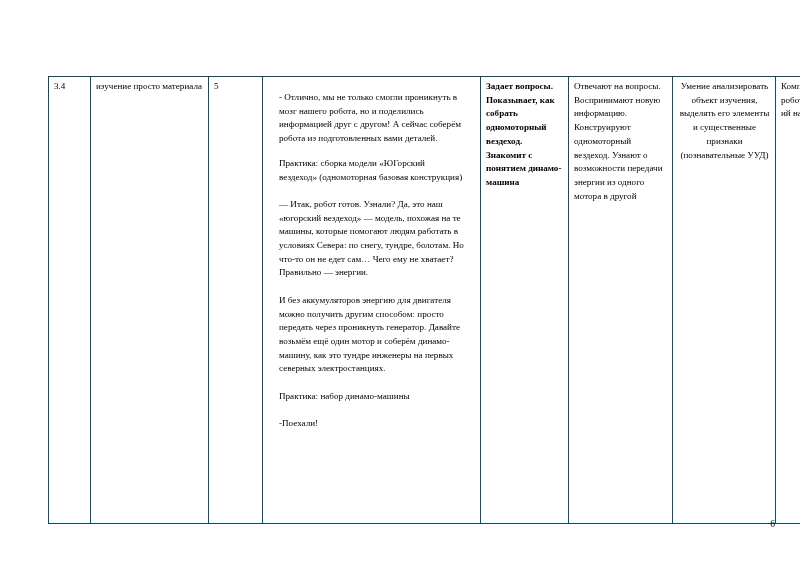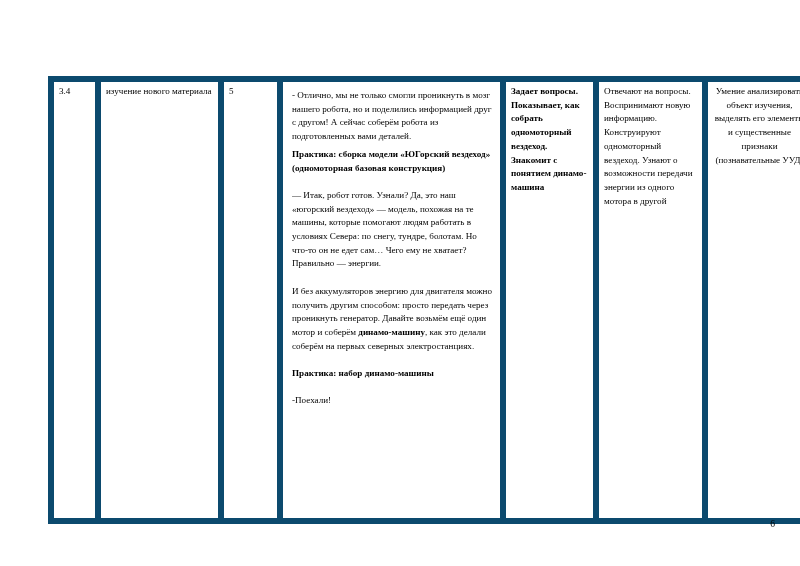--- a/index.html
+++ b/index.html
@@ -28,53 +28,53 @@
   .lesson-table {
     position: absolute;
     left: 48px;
     top: 76px;
     width: 727px;
     border-collapse: collapse;
     table-layout: fixed;
   }
 
   .lesson-table td {
-    border: 6px solid #0c4a6e;
+    border: 1px solid #0c4a6e;
     vertical-align: top;
-    padding: 3px 4px 3px 5px;
+    padding: 3px 4px 13px 5px;
     font-size: 9.1px;
     line-height: 13.7px;
     font-family: "Liberation Serif", "DejaVu Serif", serif;
     color: #000000;
     word-wrap: break-word;
     overflow-wrap: break-word;
     hyphens: none;
   }
 
   
   .col-num      { width: 32px; }
   .col-stage    { width: 108px; }
   .col-time     { width: 44px; }
   .col-content  { width: 208px; }
   .col-teacher  { width: 78px; font-weight: bold; }
   .col-student  { width: 94px; }
   .col-uud      { width: 93px; text-align: center; }
   .col-equip    { width: 70px; }
 
   .para {
-    margin: 4px;
+    margin: 11px;
     padding: 0;
   }
 
   .para.spaced {
     margin-top: 13.7px;
   }
 
   .bold {
-    font-weight: bold;
+    font-weight: normal;
   }
 
   .content-cell {
     padding-top: 3px;
   }
 
   .page-number {
     position: absolute;
     left: 0;
     top: 519px;
@@ -96,32 +96,32 @@
 
   <table class="lesson-table">
     <tbody>
       <tr class="tall-row">
 
         <td class="col-num">
           <span>3.4</span>
         </td>
 
         <td class="col-stage">
-          <span>изучение нового материала</span>
+          <span>изучение просто материала</span>
         </td>
 
         <td class="col-time">
           <span>5</span>
         </td>
 
         <td class="col-content content-cell">
           <p class="para">- Отлично, мы не только смогли проникнуть в мозг нашего робота, но и поделились информацией друг с другом! А сейчас соберём робота из подготовленных вами деталей.</p>
           <p class="para bold">Практика: сборка модели «ЮГорский вездеход» (одномоторная базовая конструкция)</p>
           <p class="para spaced">— Итак, робот готов. Узнали? Да, это наш «югорский вездеход» — модель, похожая на те машины, которые помогают людям работать в условиях Севера: по снегу, тундре, болотам. Но что-то он не едет сам… Чего ему не хватает? Правильно — энергии.</p>
-          <p class="para spaced"><span>И без аккумуляторов энергию для двигателя можно получить другим способом: просто передать через проникнуть генератор. Давайте возьмём ещё один мотор и соберём </span><span class="bold">динамо-машину</span><span>, как это делали соберём на первых северных электростанциях.</span></p>
+          <p class="para spaced"><span>И без аккумуляторов энергию для двигателя можно получить другим способом: просто передать через проникнуть генератор. Давайте возьмём ещё один мотор и соберём </span><span class="bold">динамо-машину</span><span>, как это тундре инженеры на первых северных электростанциях.</span></p>
           <p class="para spaced bold">Практика: набор динамо-машины</p>
           <p class="para spaced">-Поехали!</p>
         </td>
 
         <td class="col-teacher">
           <span>Задает вопросы. Показывает, как собрать одномоторный вездеход. Знакомит с понятием динамо-машина</span>
         </td>
 
         <td class="col-student">
           <span>Отвечают на вопросы. Воспринимают новую информацию. Конструируют одномоторный вездеход. Узнают о возможности передачи энергии из одного мотора в другой</span>

